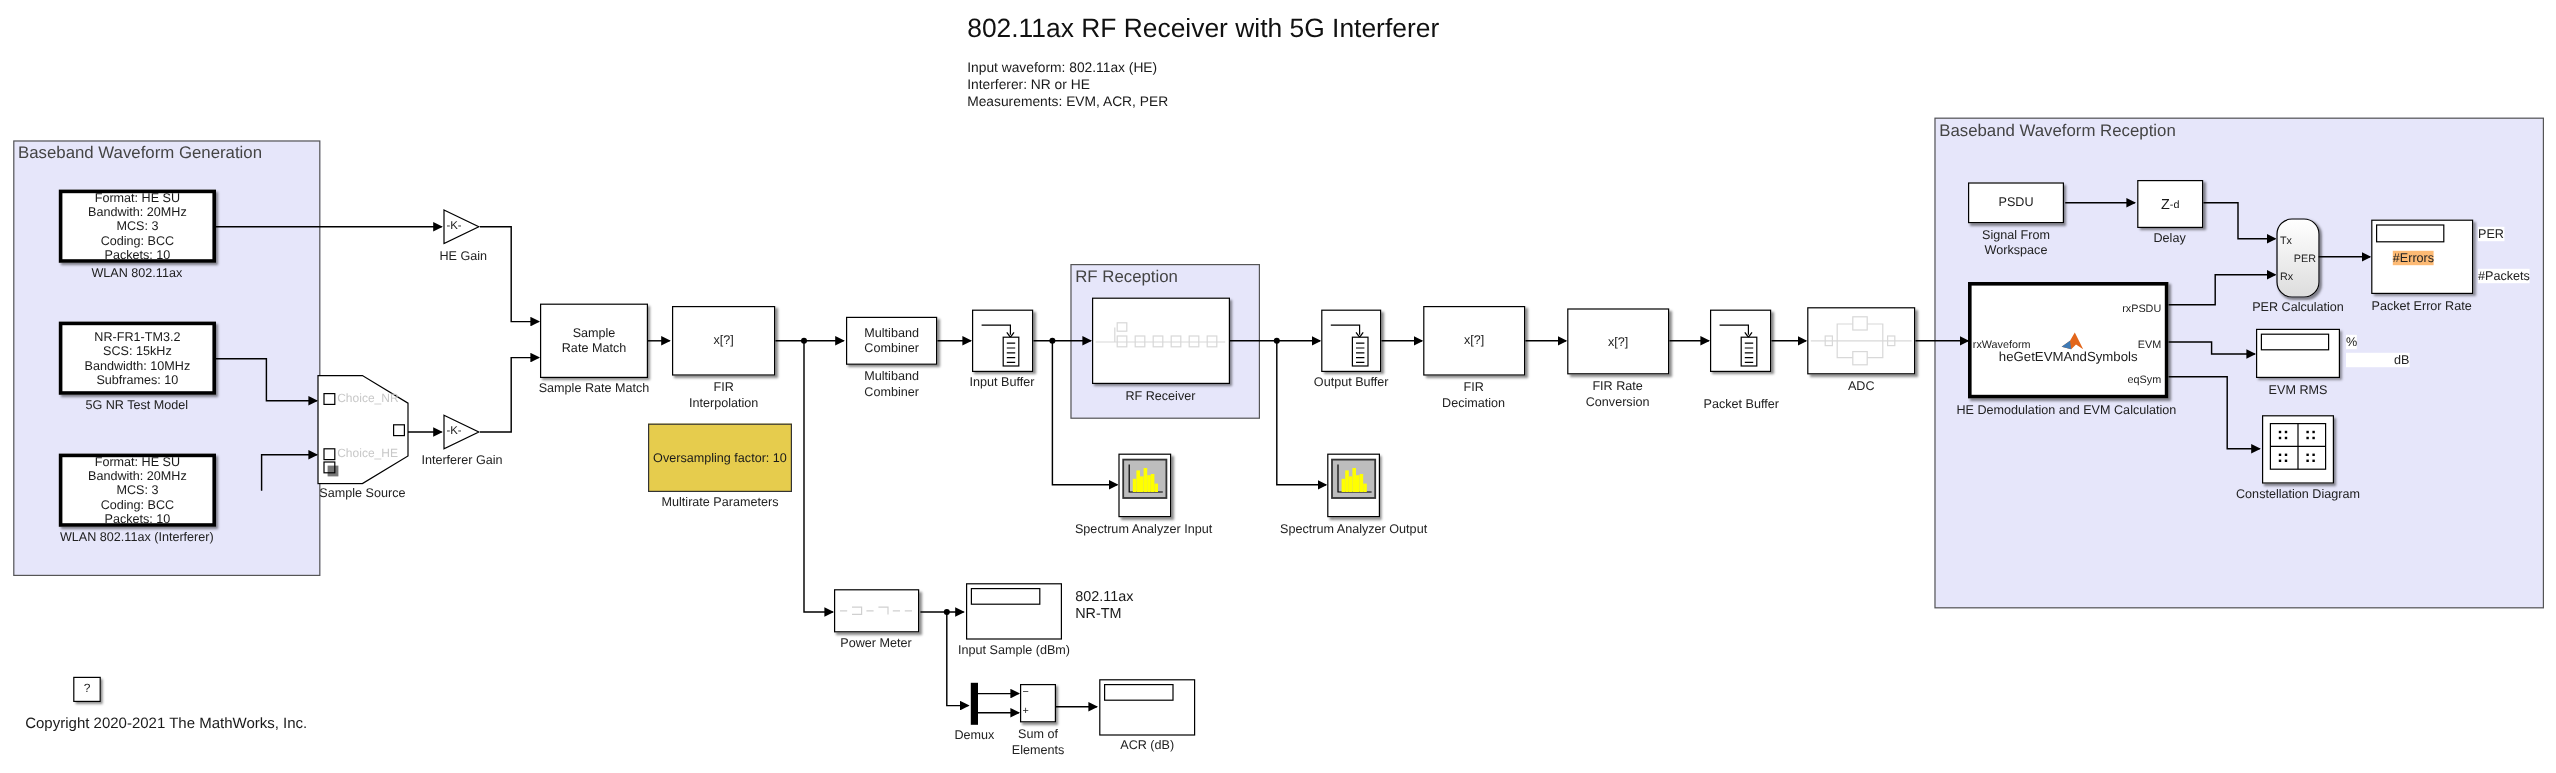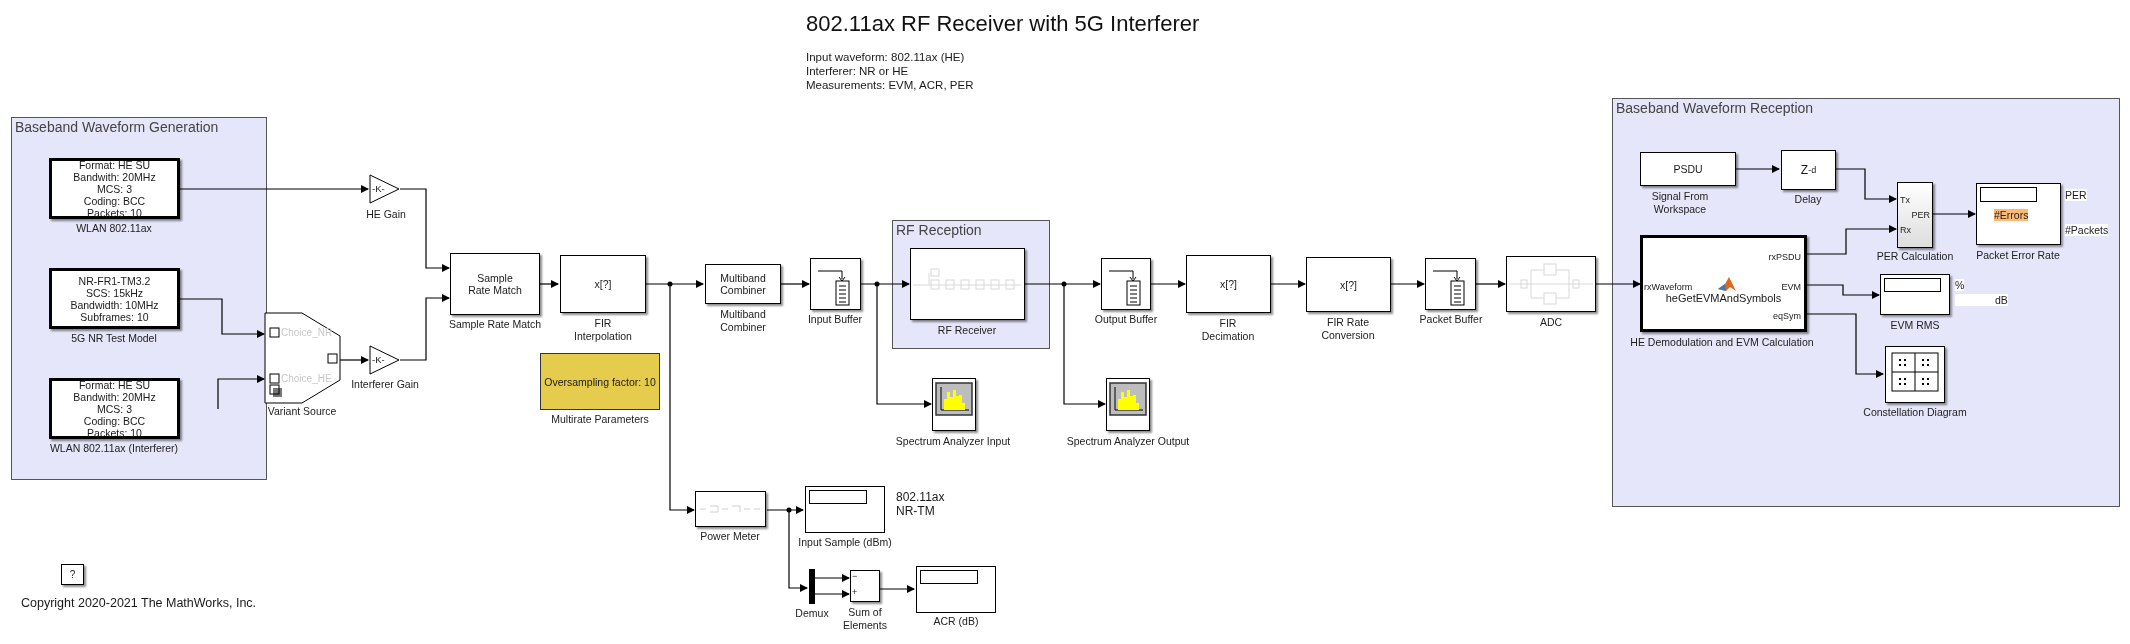--- a/index.html
+++ b/index.html
@@ -144,21 +144,21 @@
 <svg class="abs" style="left:264px;top:312px;" width="80" height="92">
   <path d="M1,1 L38,1 L76,24 L76,68 L38,91 L1,91 Z" fill="#fff" stroke="#000" stroke-width="1"></path>
   <rect x="6" y="16" width="9" height="9" fill="#fff" stroke="#000"></rect>
   <rect x="6" y="62" width="9" height="9" fill="#fff" stroke="#000"></rect>
   <rect x="64" y="42" width="9" height="9" fill="#fff" stroke="#000"></rect>
   <rect x="9" y="76" width="9" height="9" fill="#777"></rect>
   <rect x="6" y="73" width="9" height="9" fill="none" stroke="#000"></rect>
 </svg>
 <div class="port" style="left:281px;top:327px;color:#c8c8c8;font-size:10px;">Choice_NR</div>
 <div class="port" style="left:281px;top:373px;color:#c8c8c8;font-size:10px;">Choice_HE</div>
-<div class="lbl" style="left:302px;top:405px;">Variant Source</div>
+<div class="lbl" style="left:302px;top:405px;">Sample Source</div>
 
 <svg class="gain" style="left:369px;top:174px;" width="32" height="30">
   <path d="M1,1 L30,15 L1,29 Z" fill="#fff" stroke="#000"></path>
 </svg>
 <div class="port" style="left:372px;top:183px;font-size:9.5px;">-K-</div>
 <div class="lbl" style="left:386px;top:208px;">HE Gain</div>
 
 <svg class="gain" style="left:369px;top:345px;" width="32" height="30">
   <path d="M1,1 L30,15 L1,29 Z" fill="#fff" stroke="#000"></path>
 </svg>
@@ -237,21 +237,21 @@
 Conversion</div>
 
 <div class="blk" style="left:1425px;top:258px;width:51px;height:52px;">
   <svg width="49" height="50">
     <path d="M7,12 L31,12 L31,20" stroke="#000" fill="none"></path>
     <path d="M28,18 L31,22 L34,18" stroke="#000" fill="none"></path>
     <rect x="25" y="22" width="13" height="24" fill="#fff" stroke="#000"></rect>
     <path d="M28,27h7M28,31h7M28,35h7M28,39h7M28,43h7" stroke="#000"></path>
   </svg>
 </div>
-<div class="lbl" style="left:1451px;top:313px;text-align:right;">Packet Buffer</div>
+<div class="lbl" style="left:1451px;top:331px;text-align:right;">Packet Buffer</div>
 
 <div class="blk" style="left:1506px;top:256px;width:90px;height:56px;">
   <svg width="88" height="54">
     <g stroke="#d8d8d8" fill="none">
       <path d="M2,27 H86"></path>
       <rect x="14" y="23" width="6" height="8"></rect>
       <path d="M24,27 V13 H62 V27 M24,27 V41 H62 V27"></path>
       <rect x="37" y="7" width="12" height="11" fill="#fff"></rect>
       <rect x="37" y="36" width="12" height="11" fill="#fff"></rect>
       <rect x="66" y="23" width="6" height="8"></rect>
@@ -317,21 +317,21 @@
 <div class="port" style="left:852px;top:571px;">−</div>
 <div class="port" style="left:852px;top:587px;">+</div>
 <div class="lbl" style="left:865px;top:606px;white-space:pre;">Sum of
 Elements</div>
 
 <div class="disp" style="left:916px;top:566px;width:80px;height:47px;">
   <div class="disp" style="left:3px;top:3px;width:58px;height:14px;"></div>
 </div>
 <div class="lbl" style="left:956px;top:615px;">ACR (dB)</div>
 
-<div class="blk" style="left:1640px;top:152px;width:96px;height:34px;">
+<div class="blk" style="left:1640px;top:152px;width:80px;height:34px;">
   <span>PSDU</span>
 </div>
 <div class="lbl" style="left:1680px;top:190px;white-space:pre;">Signal From
 Workspace</div>
 
 <div class="blk" style="left:1781px;top:150px;width:55px;height:40px;font-size:12px;">
   <span>Z</span>
     <sup style="font-size:9px;">-d</sup>
 </div>
 <div class="lbl" style="left:1808px;top:193px;">Delay</div>
@@ -342,21 +342,21 @@
     <path d="M2,14 L9,9 L10,16 Z" fill="#3e7bb6"></path>
   </svg>
   <div class="port" style="left:1px;top:43px;">rxWaveform</div>
   <div class="port" style="right:3px;top:13px;">rxPSDU</div>
   <div class="port" style="right:3px;top:43px;">EVM</div>
   <div class="port" style="right:3px;top:72px;">eqSym</div>
   <div class="abs" style="left:0;right:0;top:54px;text-align:center;font-size:11px;">heGetEVMAndSymbols</div>
 </div>
 <div class="lbl" style="left:1722px;top:336px;">HE Demodulation and EVM Calculation</div>
 
-<div class="blk" style="left:1897px;top:182px;width:36px;height:66px;background:linear-gradient(#fff,#ddd);">
+<div class="blk" style="left:1897px;top:182px;width:36px;height:66px;background:linear-gradient(#fff,#ddd);border-radius:13px;">
   <div class="port" style="left:2px;top:11px;">Tx</div>
   <div class="port" style="left:2px;top:41px;">Rx</div>
   <div class="port" style="right:2px;top:26px;">PER</div>
 </div>
 <div class="lbl" style="left:1915px;top:250px;">PER Calculation</div>
 
 <div class="disp" style="left:1976px;top:183px;width:85px;height:62px;box-shadow:2px 2px 2px rgba(0,0,0,.4);">
   <div class="disp" style="left:3px;top:3px;width:57px;height:15px;"></div>
 </div>
 <div class="port" style="left:2065px;top:189px;font-size:10.5px;background:#fff;">PER</div>

